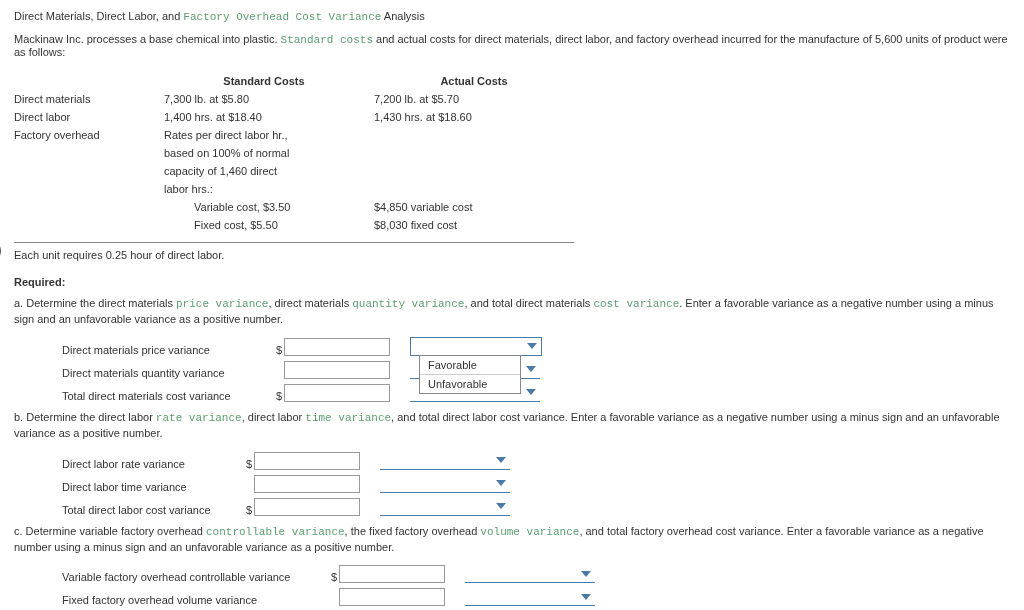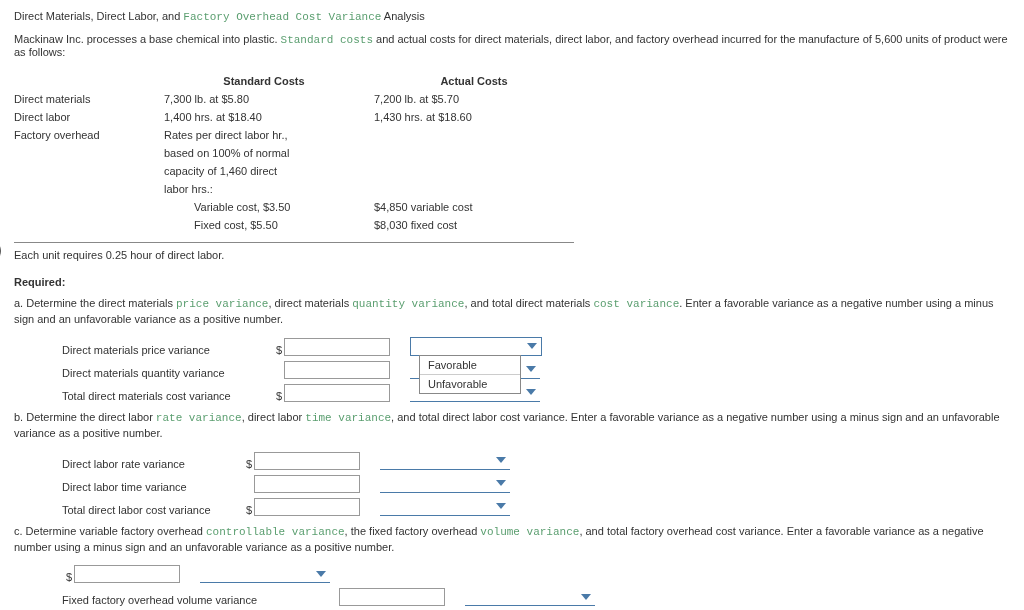--- a/index.html
+++ b/index.html
@@ -211,20 +211,21 @@
         <div class="arrow"></div>
       </div>
     </div>
 </div>
 
 <div class="part">
   <span>c.  Determine variable factory overhead </span><span class="green">controllable variance</span><span>, the fixed factory overhead </span><span class="green">volume variance</span><span>, and total factory overhead cost variance. Enter a favorable variance as a negative number using a minus sign and an unfavorable variance as a positive number.</span>
 </div>
 
 <div class="row">
+  <span class="lbl lblC">Variable factory overhead controllable variance</span>
   <span class="dollar">$</span>
   <input class="txt" style="">
   <div class="ddwrap">
       <div class="dd">
         <div class="arrow"></div>
       </div>
     </div>
 </div>
 <div class="row">
   <span class="lbl lblC">Fixed factory overhead volume variance</span>

